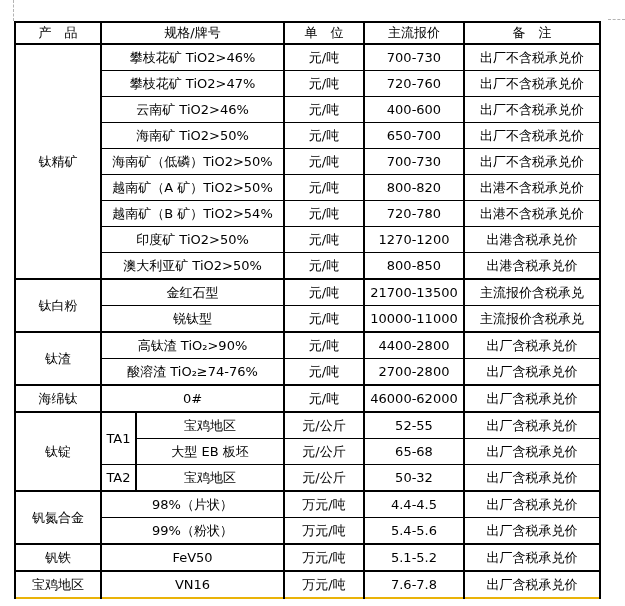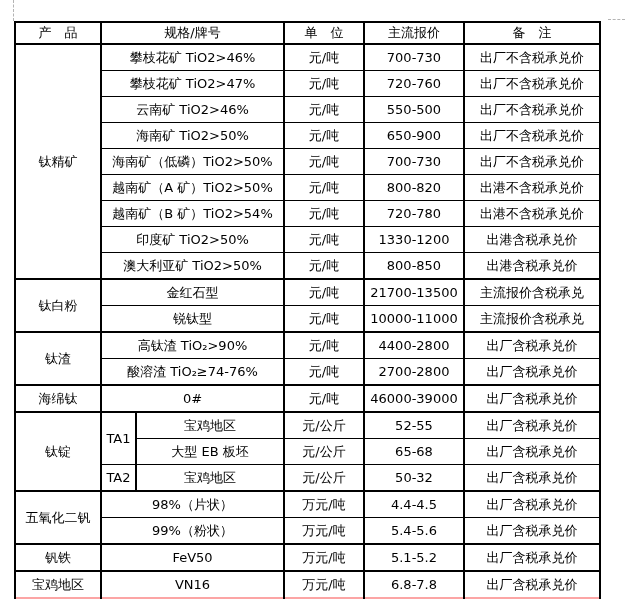--- a/index.html
+++ b/index.html
@@ -29,21 +29,21 @@
     width: 17px;
     height: 0;
     border-top: 1px dashed #b4b4b4;
   }
   table.price-table {
     position: absolute;
     left: 14px;
     top: 21px;
     border-collapse: collapse;
     table-layout: fixed;
-    border: 2px solid #fca5a5;
+    border: 2px solid #eab308;
     padding-left: 39px;
   }
   .price-table th,
   .price-table td {
     border: 1px solid #000000;
     border-left-width: 2px;
     border-right-width: 2px;
     text-align: center;
     vertical-align: middle;
     padding: 0 2px;
@@ -99,27 +99,27 @@
       </tr>
       <tr>
         <td colspan="2">攀枝花矿 TiO2&gt;47%</td>
         <td>元/吨</td>
         <td>720-760</td>
         <td>出厂不含税承兑价</td>
       </tr>
       <tr>
         <td colspan="2">云南矿 TiO2&gt;46%</td>
         <td>元/吨</td>
-        <td>550-500</td>
+        <td>400-600</td>
         <td>出厂不含税承兑价</td>
       </tr>
       <tr>
         <td colspan="2">海南矿 TiO2&gt;50%</td>
         <td>元/吨</td>
-        <td>650-900</td>
+        <td>650-700</td>
         <td>出厂不含税承兑价</td>
       </tr>
       <tr>
         <td colspan="2">海南矿（低磷）TiO2&gt;50%</td>
         <td>元/吨</td>
         <td>700-730</td>
         <td>出厂不含税承兑价</td>
       </tr>
       <tr>
         <td colspan="2">越南矿（A 矿）TiO2&gt;50%</td>
@@ -129,21 +129,21 @@
       </tr>
       <tr>
         <td colspan="2">越南矿（B 矿）TiO2&gt;54%</td>
         <td>元/吨</td>
         <td>720-780</td>
         <td>出港不含税承兑价</td>
       </tr>
       <tr>
         <td colspan="2">印度矿 TiO2&gt;50%</td>
         <td>元/吨</td>
-        <td>1330-1200</td>
+        <td>1270-1200</td>
         <td>出港含税承兑价</td>
       </tr>
       <tr>
         <td colspan="2">澳大利亚矿 TiO2&gt;50%</td>
         <td>元/吨</td>
         <td>800-850</td>
         <td>出港含税承兑价</td>
       </tr>
       <tr class="sec-top">
         <td rowspan="2">钛白粉</td>
@@ -168,21 +168,21 @@
       <tr>
         <td colspan="2">酸溶渣 TiO₂≥74-76%</td>
         <td>元/吨</td>
         <td>2700-2800</td>
         <td>出厂含税承兑价</td>
       </tr>
       <tr class="sec-top">
         <td>海绵钛</td>
         <td colspan="2">0#</td>
         <td>元/吨</td>
-        <td>46000-39000</td>
+        <td>46000-62000</td>
         <td>出厂含税承兑价</td>
       </tr>
       <tr class="sec-top">
         <td rowspan="3">钛锭</td>
         <td rowspan="2">TA1</td>
         <td>宝鸡地区</td>
         <td>元/公斤</td>
         <td>52-55</td>
         <td>出厂含税承兑价</td>
       </tr>
@@ -193,21 +193,21 @@
         <td>出厂含税承兑价</td>
       </tr>
       <tr>
         <td>TA2</td>
         <td>宝鸡地区</td>
         <td>元/公斤</td>
         <td>50-32</td>
         <td>出厂含税承兑价</td>
       </tr>
       <tr class="sec-top">
-        <td rowspan="2">五氧化二钒</td>
+        <td rowspan="2">钒氮合金</td>
         <td colspan="2">98%（片状）</td>
         <td>万元/吨</td>
         <td>4.4-4.5</td>
         <td>出厂含税承兑价</td>
       </tr>
       <tr>
         <td colspan="2">99%（粉状）</td>
         <td>万元/吨</td>
         <td>5.4-5.6</td>
         <td>出厂含税承兑价</td>
@@ -216,17 +216,17 @@
         <td>钒铁</td>
         <td colspan="2">FeV50</td>
         <td>万元/吨</td>
         <td>5.1-5.2</td>
         <td>出厂含税承兑价</td>
       </tr>
       <tr class="sec-top">
         <td>宝鸡地区</td>
         <td colspan="2">VN16</td>
         <td>万元/吨</td>
-        <td>6.8-7.8</td>
+        <td>7.6-7.8</td>
         <td>出厂含税承兑价</td>
       </tr>
     </tbody>
 </table>
 
 </body></html>

